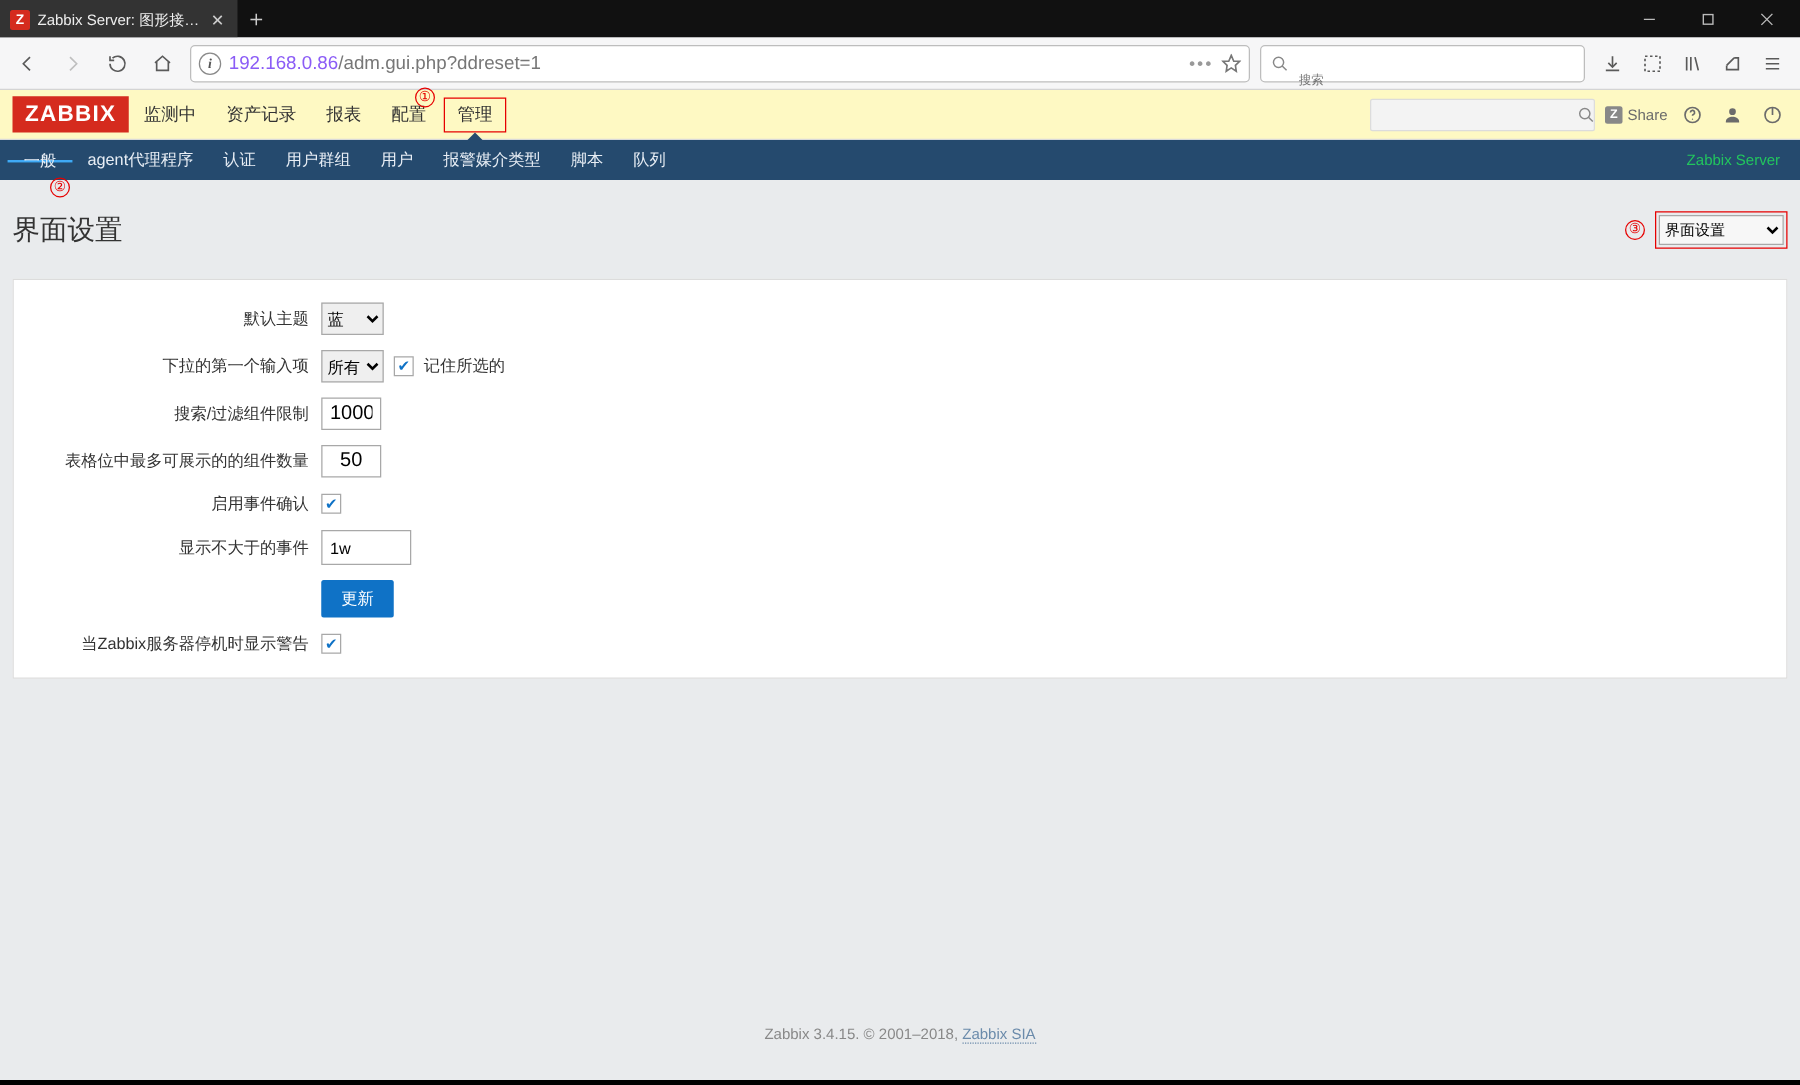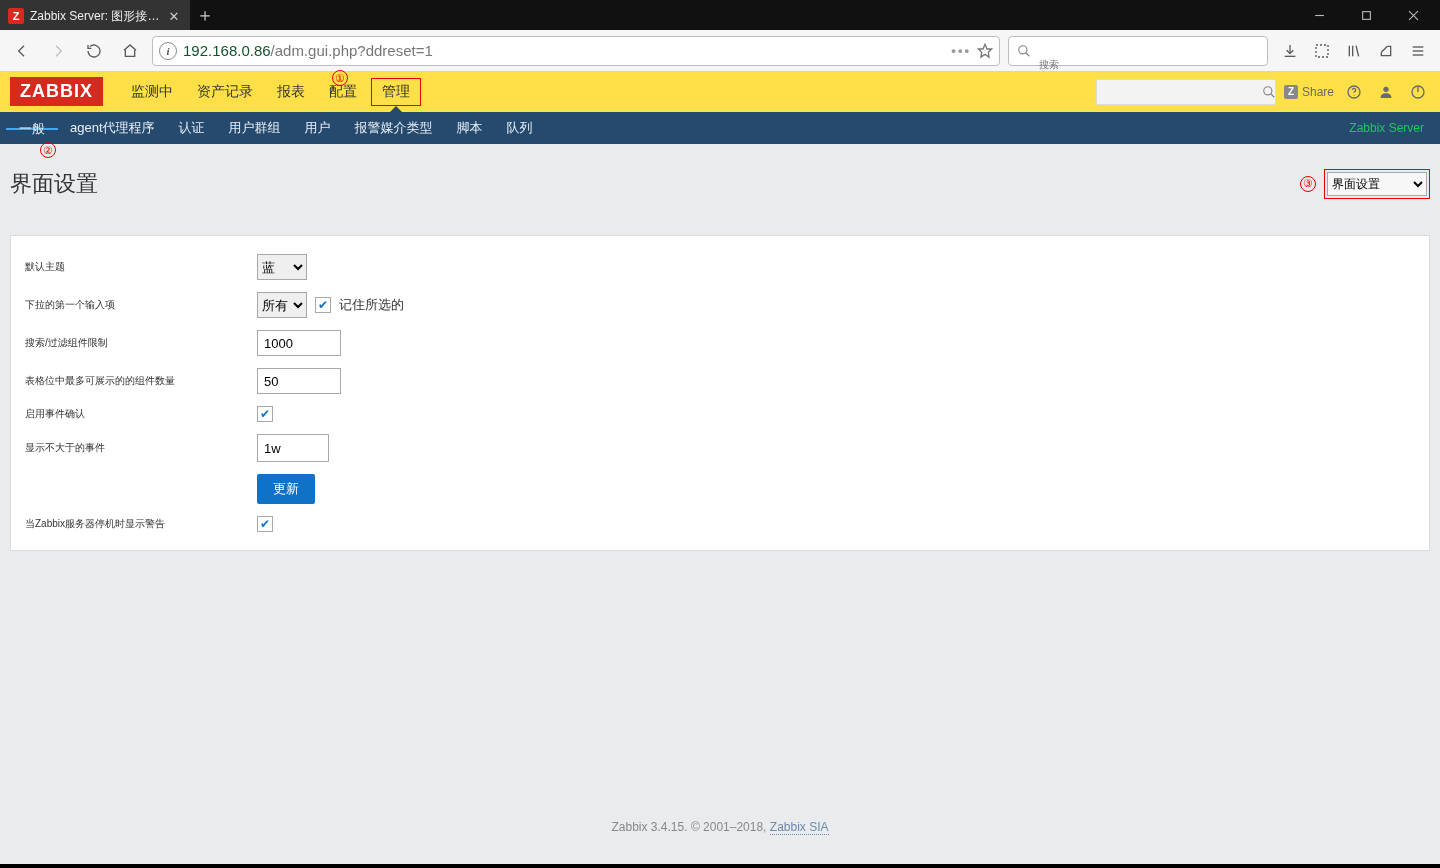--- a/index.html
+++ b/index.html
@@ -33,29 +33,29 @@
   .wincontrols .wc{width:45px;height:30px;display:flex;align-items:center;justify-content:center;color:#bbb;}
   .wc svg{width:11px;height:11px;}
 
   .toolbar{height:42px;background:#f6f6f7;border-bottom:1px solid #d4d4d4;display:flex;align-items:center;padding:0 8px;gap:8px;position:relative;}
   .tb-btn{width:28px;height:28px;display:flex;align-items:center;justify-content:center;color:#5a5a5a;border-radius:4px;}
   .tb-btn.disabled{color:#bfbfbf;}
   .tb-btn svg{width:16px;height:16px;}
   .urlbar{flex:1;height:30px;border:1px solid #bdbdbd;border-radius:4px;background:#fff;display:flex;align-items:center;padding:0 6px;gap:6px;min-width:0;}
   .urlbar .info-icon{width:18px;height:18px;border:1px solid #8a8a8a;border-radius:50%;display:flex;align-items:center;justify-content:center;font-size:11px;color:#555;font-style:italic;font-family:serif;font-weight:bold;}
   .urlbar .url-text{flex:1;font-size:15px;color:#777;white-space:nowrap;overflow:hidden;}
-  .urlbar .url-text .host{color:#14532d;}
+  .urlbar .url-text .host{color:#8b5cf6;}
   .urlbar .meat{color:#999;letter-spacing:2px;font-weight:bold;}
   .urlbar .star{color:#777;}
   .searchbox{width:260px;height:30px;border:1px solid #bdbdbd;border-radius:4px;background:#fff;display:flex;align-items:center;padding:0 8px;gap:6px;color:#888;}
   .searchbox input{border:0;outline:0;flex:1;font-size:10px;background:transparent;margin-top:28px;}
   .toolbar-right{display:flex;align-items:center;gap:4px;}
 
   
-  .zbx-header{height:40px;background:#fde047;border-bottom:1px solid #d9d9d9;display:flex;align-items:center;padding:0 10px;gap:18px;position:relative;}
+  .zbx-header{height:40px;background:#fef9c3;border-bottom:1px solid #d9d9d9;display:flex;align-items:center;padding:0 10px;gap:2px;position:relative;}
   .zbx-logo{background:var(--zabbix-red);color:#fff;font-weight:bold;letter-spacing:1px;padding:4px 10px;font-size:18px;font-family:Arial,sans-serif;}
   .topnav{display:flex;align-items:center;gap:4px;height:100%;}
   .topnav a{color:#333;text-decoration:none;padding:6px 10px;font-size:14px;display:flex;align-items:center;height:28px;position:relative;}
   .topnav a.active{border:1px solid var(--annot-red);}
   .topnav a.active::after{content:"";position:absolute;left:50%;bottom:-7px;transform:translateX(-50%);width:0;height:0;border-left:6px solid transparent;border-right:6px solid transparent;border-bottom:6px solid var(--nav-blue);}
   .zbx-header-right{margin-left:auto;display:flex;align-items:center;gap:8px;}
   .zbx-search{display:flex;align-items:center;background:#f3f3f3;border:1px solid #dcdcdc;border-radius:2px;height:26px;width:180px;padding:0 6px;}
   .zbx-search input{border:0;outline:0;background:transparent;flex:1;font-size:12px;}
   .zbx-search .sicon{color:#888;}
   .zbx-hicon{width:24px;height:24px;display:flex;align-items:center;justify-content:center;color:#6b6b6b;}
@@ -66,33 +66,33 @@
   .annot{position:absolute;color:var(--annot-red);font-size:13px;font-weight:normal;pointer-events:none;}
   .annot.circle{border:1px solid var(--annot-red);border-radius:50%;width:16px;height:16px;display:flex;align-items:center;justify-content:center;font-size:11px;line-height:1;}
 
   
   .subnav{height:32px;background:var(--nav-blue);display:flex;align-items:stretch;padding:16px 6px;position:relative;}
   .subnav a{color:#e8eef5;text-decoration:none;font-size:13px;padding:0 12px;display:flex;align-items:center;}
   .subnav a.active{background:var(--nav-blue-dark);border:1px solid #3fa9f5;}
   .subnav-right{margin-left:auto;color:#22c55e;font-size:12px;display:flex;align-items:center;padding-right:10px;}
 
   
-  .page-title-row{display:flex;align-items:center;padding:10px 10px 22px 10px;position:relative;}
+  .page-title-row{display:flex;align-items:center;padding:10px 10px 10px 10px;position:relative;}
   .page-title{font-size:22px;color:#333;font-weight:normal;}
   .page-title-right{margin-left:auto;display:flex;align-items:center;gap:8px;}
   .ddwrap{display:flex;align-items:center;border:1px solid var(--annot-red);padding:2px;}
   select.dd{height:24px;border:1px solid #a8a8a8;background:#f7f7f7;font-size:12px;min-width:100px;}
 
   
   .panel{background:var(--panel-bg);margin:0 10px 10px 10px;border:1px solid #dcdcdc;padding:18px 14px 18px 14px;}
   .form{display:flex;flex-direction:column;gap:12px;}
   .row{display:flex;align-items:center;gap:10px;}
-  .lab{width:222px;text-align:left;color:#333;font-size:10px;}
+  .lab{width:222px;text-align:right;color:#333;font-size:13px;}
   .ctl{display:flex;align-items:center;gap:8px;}
-  input[type=text].num{width:84px;height:26px;border:1px solid #a8a8a8;padding:0 6px;text-align:left;font-size:13px;}
+  input[type=text].num{width:48px;height:26px;border:1px solid #a8a8a8;padding:0 6px;text-align:center;font-size:16px;}
   input[type=text].txt{width:72px;height:26px;border:1px solid #a8a8a8;padding:13px 6px;text-align:left;font-size:13px;}
   select.small{height:26px;border:1px solid #a8a8a8;background:#efefef;font-size:13px;min-width:50px;}
   .chk{width:16px;height:16px;border:1px solid #a8a8a8;background:#fff;display:inline-flex;align-items:center;justify-content:center;color:var(--blue);}
   .chk.checked::before{content:"✔";font-size:12px;line-height:1;}
   .chklabel{font-size:13px;color:#333;}
   .btn{background:var(--blue);color:#fff;border:0;padding:6px 16px;font-size:13px;cursor:pointer;border-radius:2px;}
 
   
   .footer{position:absolute;left:0;right:0;bottom:34px;text-align:center;color:#888;font-size:12px;}
   .footer a{color:#6b8bab;text-decoration:none;border-bottom:1px dotted #6b8bab;}

